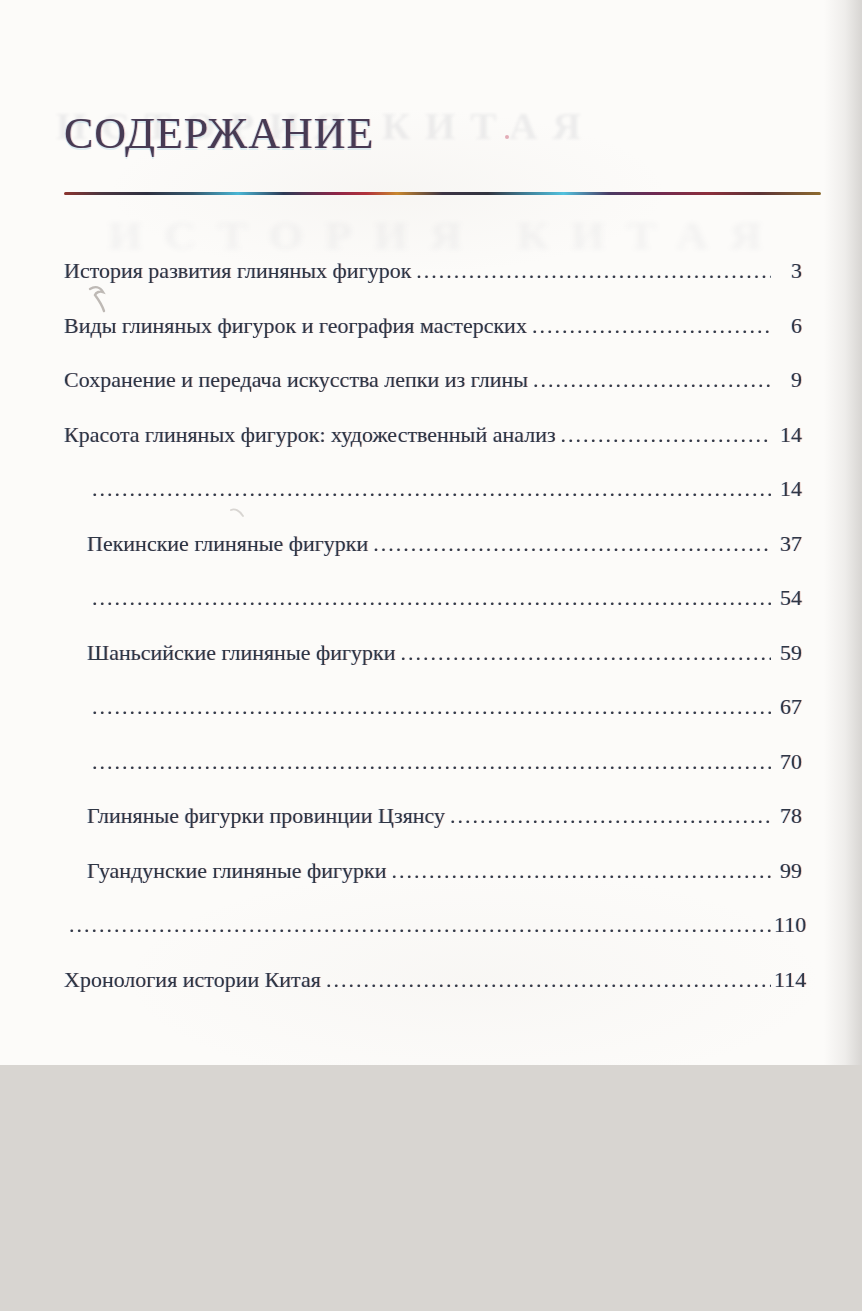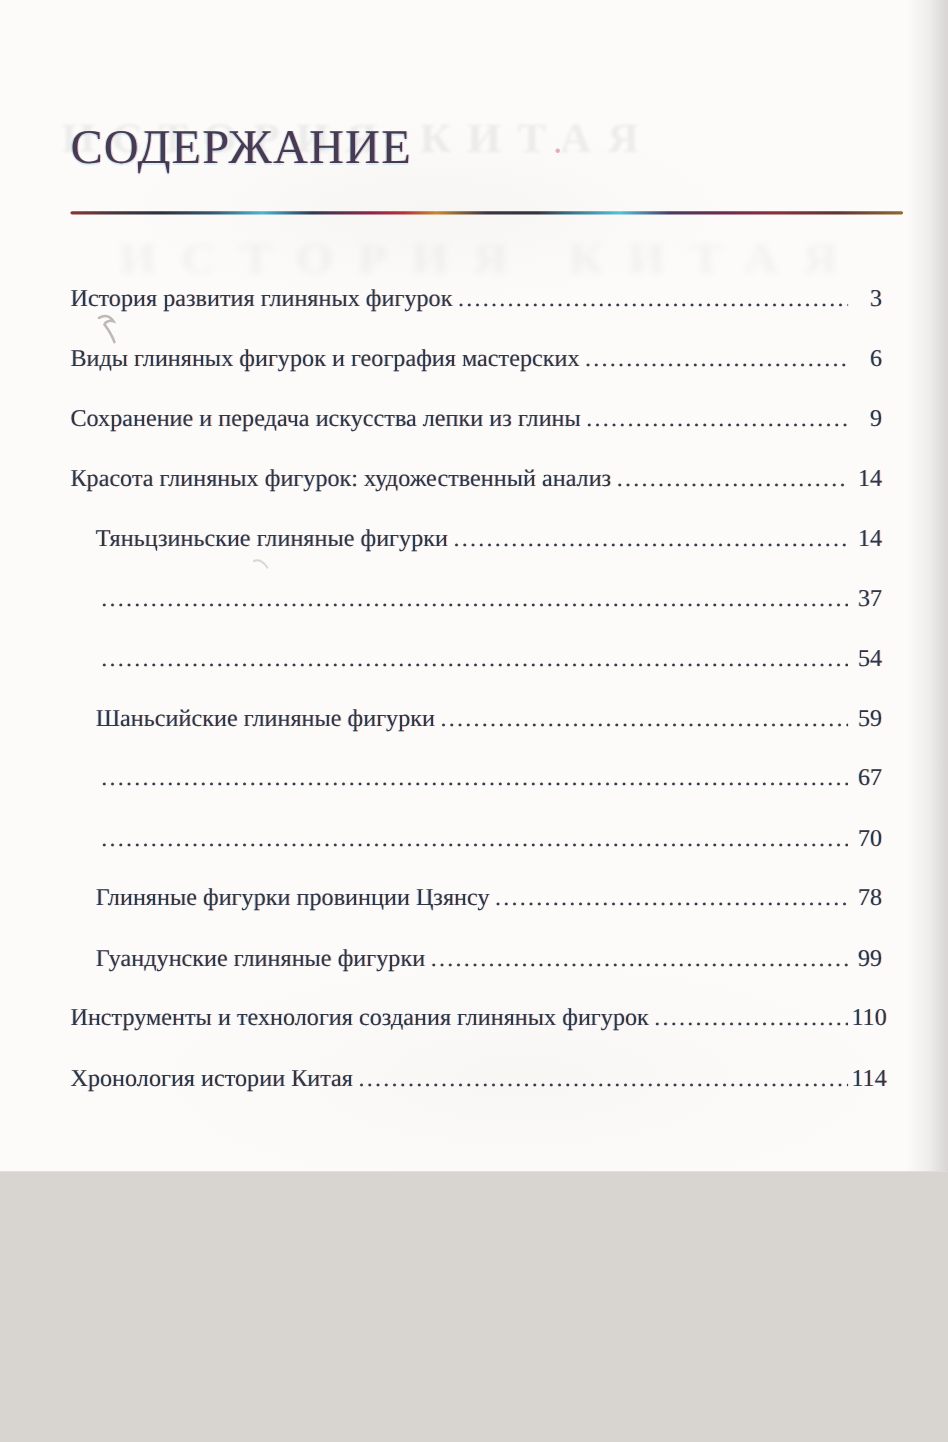--- a/index.html
+++ b/index.html
@@ -141,25 +141,25 @@
     <span class="label">Сохранение и передача искусства лепки из глины</span>
     <span class="dots">........................................................................................................................................................................................................</span>
     <span class="pagenum">9</span>
   </div>
       <div class="row">
     <span class="label">Красота глиняных фигурок: художественный анализ</span>
     <span class="dots">........................................................................................................................................................................................................</span>
     <span class="pagenum">14</span>
   </div>
       <div class="row indent">
-    <span class="label">Тяньцзиньские глиняные фигурки</span>
     <span class="dots">........................................................................................................................................................................................................</span>
     <span class="pagenum">14</span>
   </div>
       <div class="row indent">
+    <span class="label">Пекинские глиняные фигурки</span>
     <span class="dots">........................................................................................................................................................................................................</span>
     <span class="pagenum">37</span>
   </div>
       <div class="row indent">
     <span class="dots">........................................................................................................................................................................................................</span>
     <span class="pagenum">54</span>
   </div>
       <div class="row indent">
     <span class="label">Шаньсийские глиняные фигурки</span>
     <span class="dots">........................................................................................................................................................................................................</span>
@@ -177,21 +177,20 @@
     <span class="label">Глиняные фигурки провинции Цзянсу</span>
     <span class="dots">........................................................................................................................................................................................................</span>
     <span class="pagenum">78</span>
   </div>
       <div class="row indent">
     <span class="label">Гуандунские глиняные фигурки</span>
     <span class="dots">........................................................................................................................................................................................................</span>
     <span class="pagenum">99</span>
   </div>
       <div class="row">
-    <span class="label">Инструменты и технология создания глиняных фигурок</span>
     <span class="dots">........................................................................................................................................................................................................</span>
     <span class="pagenum">110</span>
   </div>
       <div class="row">
     <span class="label">Хронология истории Китая</span>
     <span class="dots">........................................................................................................................................................................................................</span>
     <span class="pagenum">114</span>
   </div>
     </div>
 

